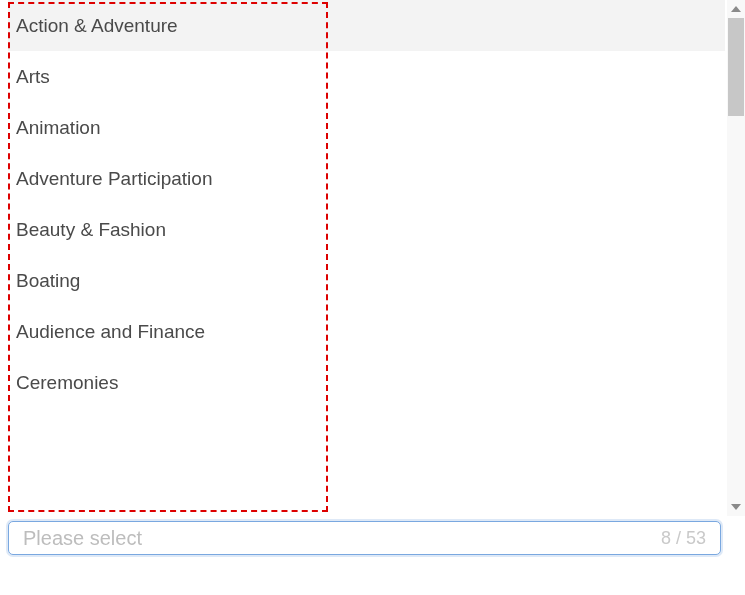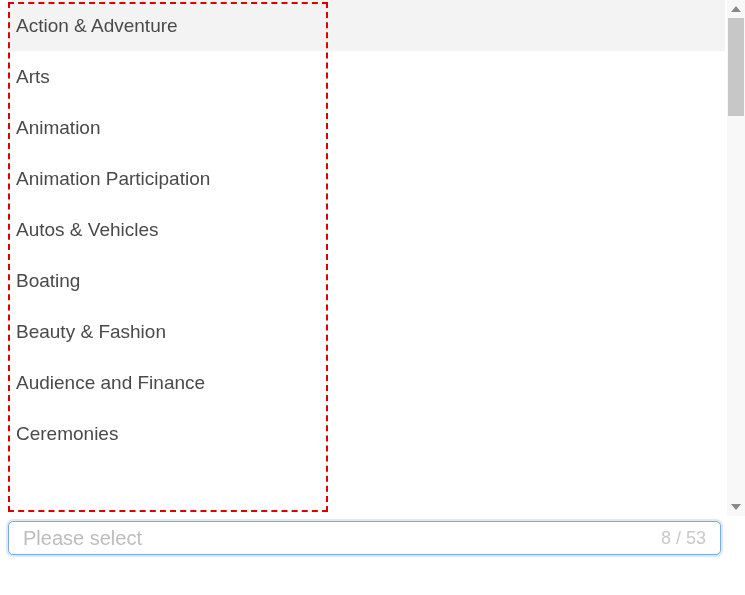--- a/index.html
+++ b/index.html
@@ -119,24 +119,23 @@
   </style>
 </head>
 <body>
 
 <div class="container">
 
   <div class="list-area">
     <div class="option-row hovered">Action &amp; Adventure</div>
     <div class="option-row">Arts</div>
     <div class="option-row">Animation</div>
-    <div class="option-row">Animation Participation</div>
-    <div class="option-row">Autos &amp; Vehicles</div>
+    <div class="option-row">Adventure Participation</div>
+    <div class="option-row">Beauty &amp; Fashion</div>
     <div class="option-row">Boating</div>
-    <div class="option-row">Beauty &amp; Fashion</div>
     <div class="option-row">Audience and Finance</div>
     <div class="option-row">Ceremonies</div>
   </div>
 
   <div class="highlight-box"></div>
 
   <div class="scrollbar-track">
     <div class="scroll-arrow up">
       <svg width="10" height="6" viewBox="0 0 10 6">
           <path d="M0 6 L5 0 L10 6 Z" fill="#8a8a8a"></path>

